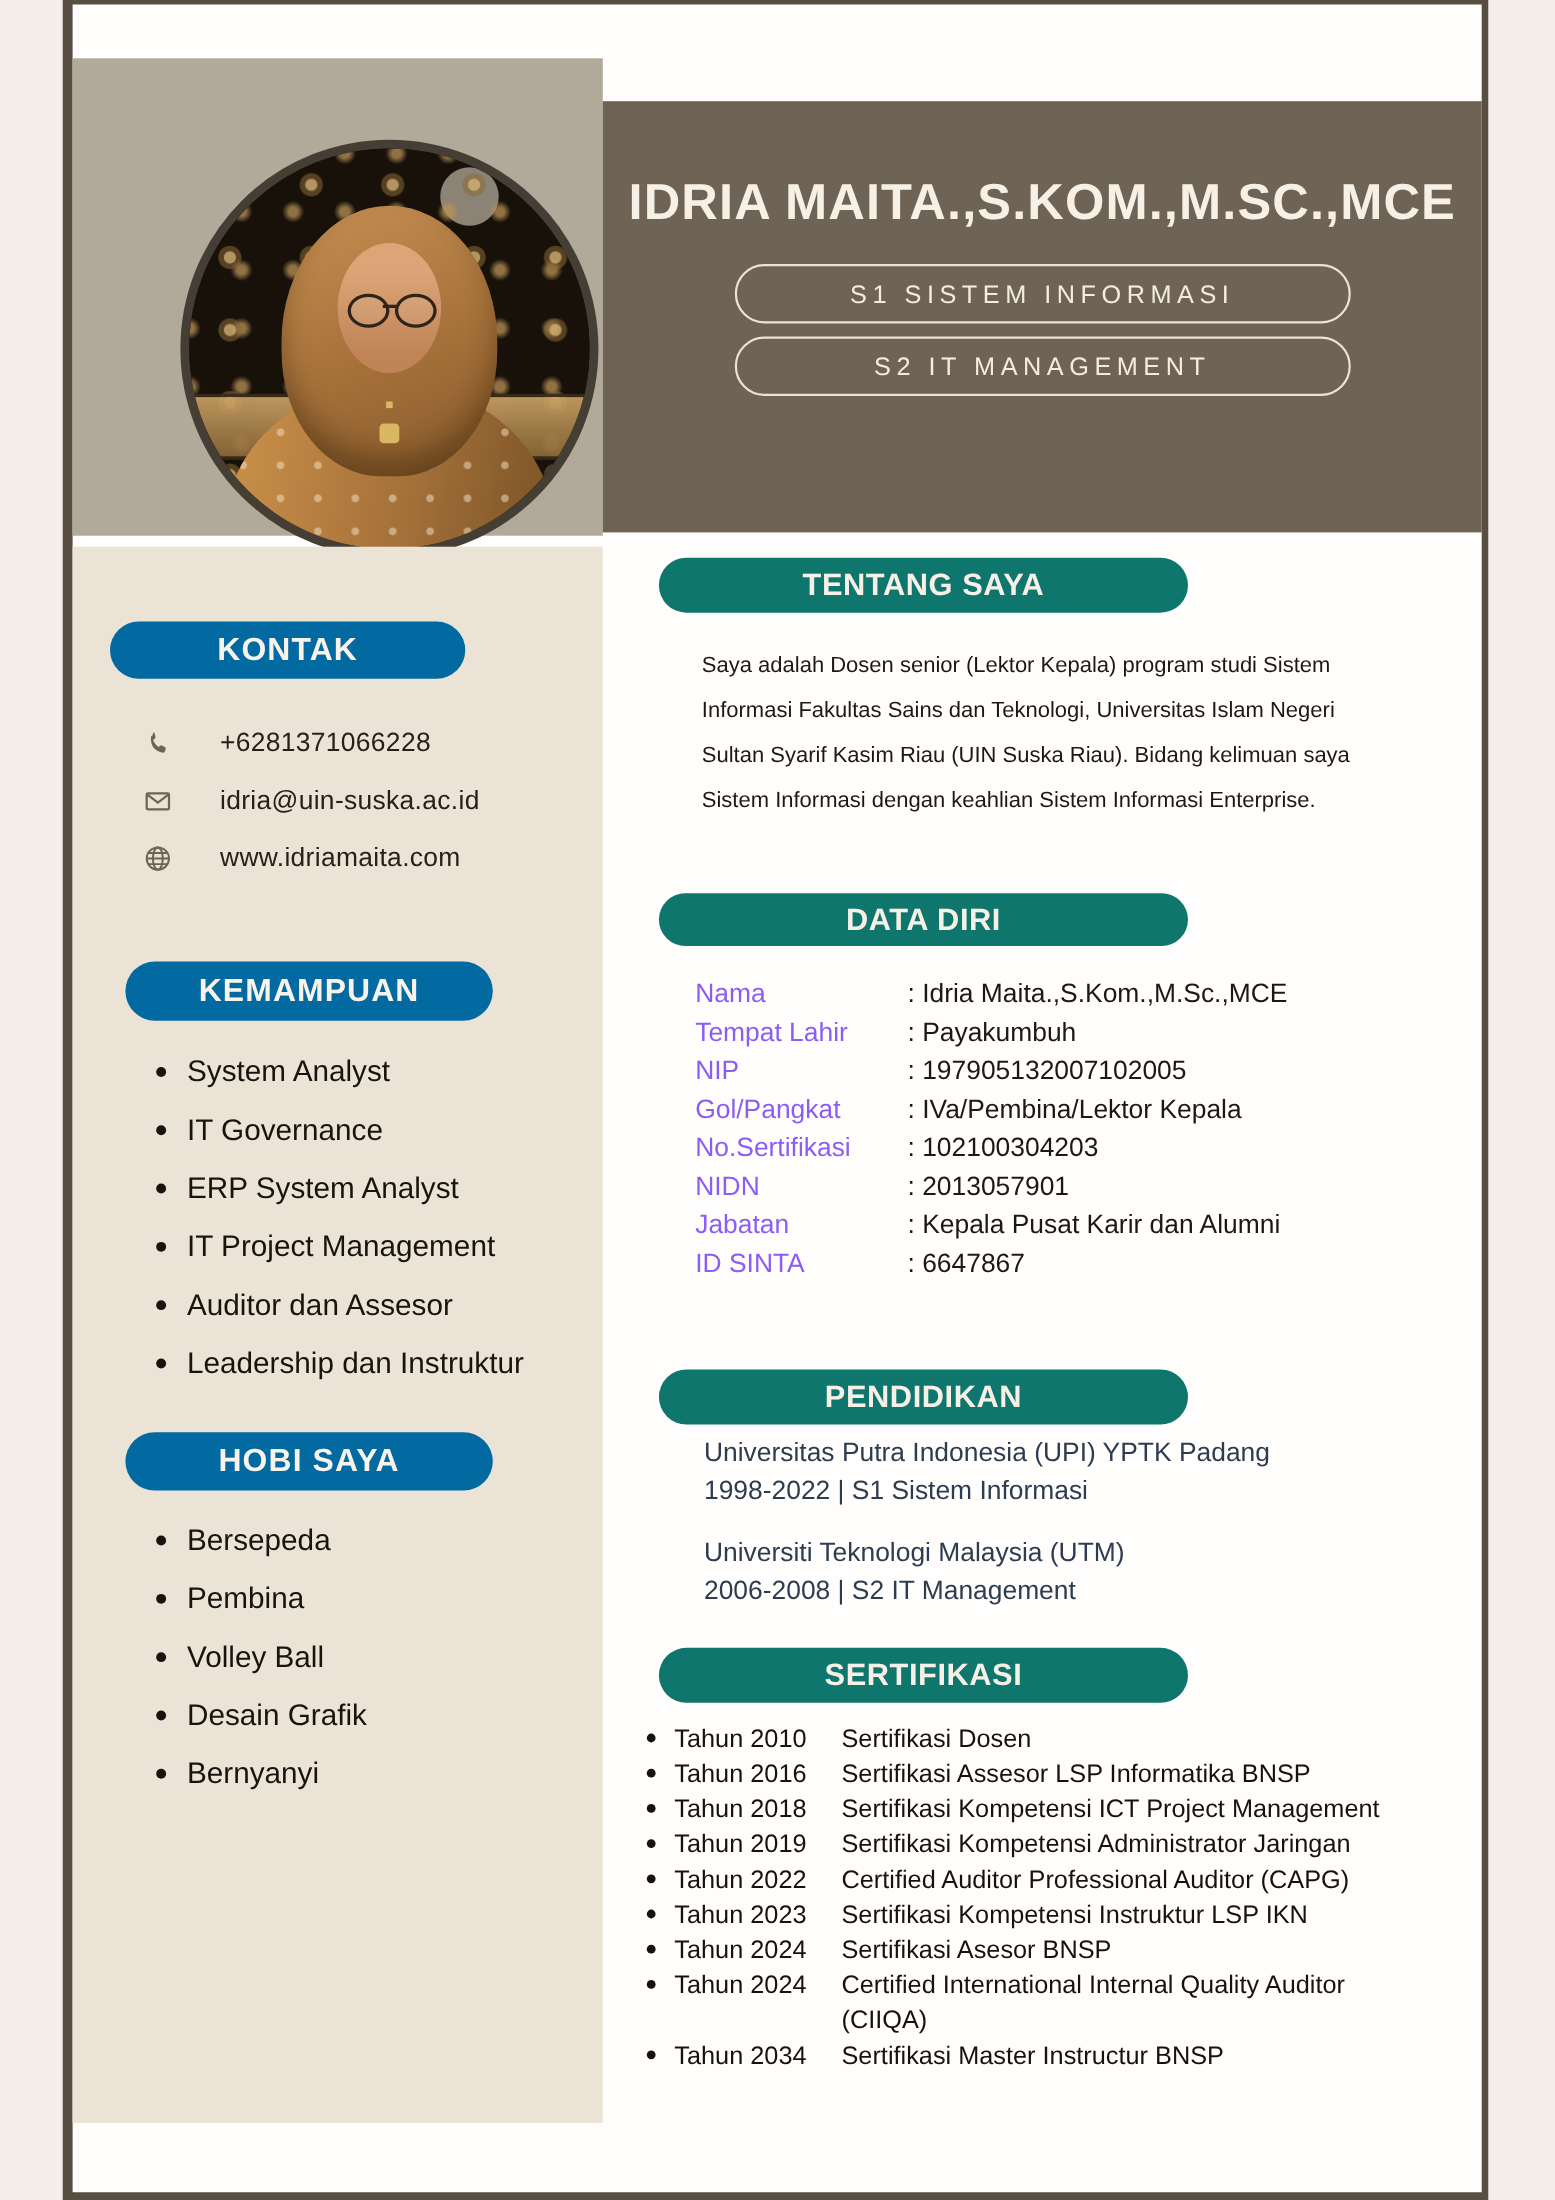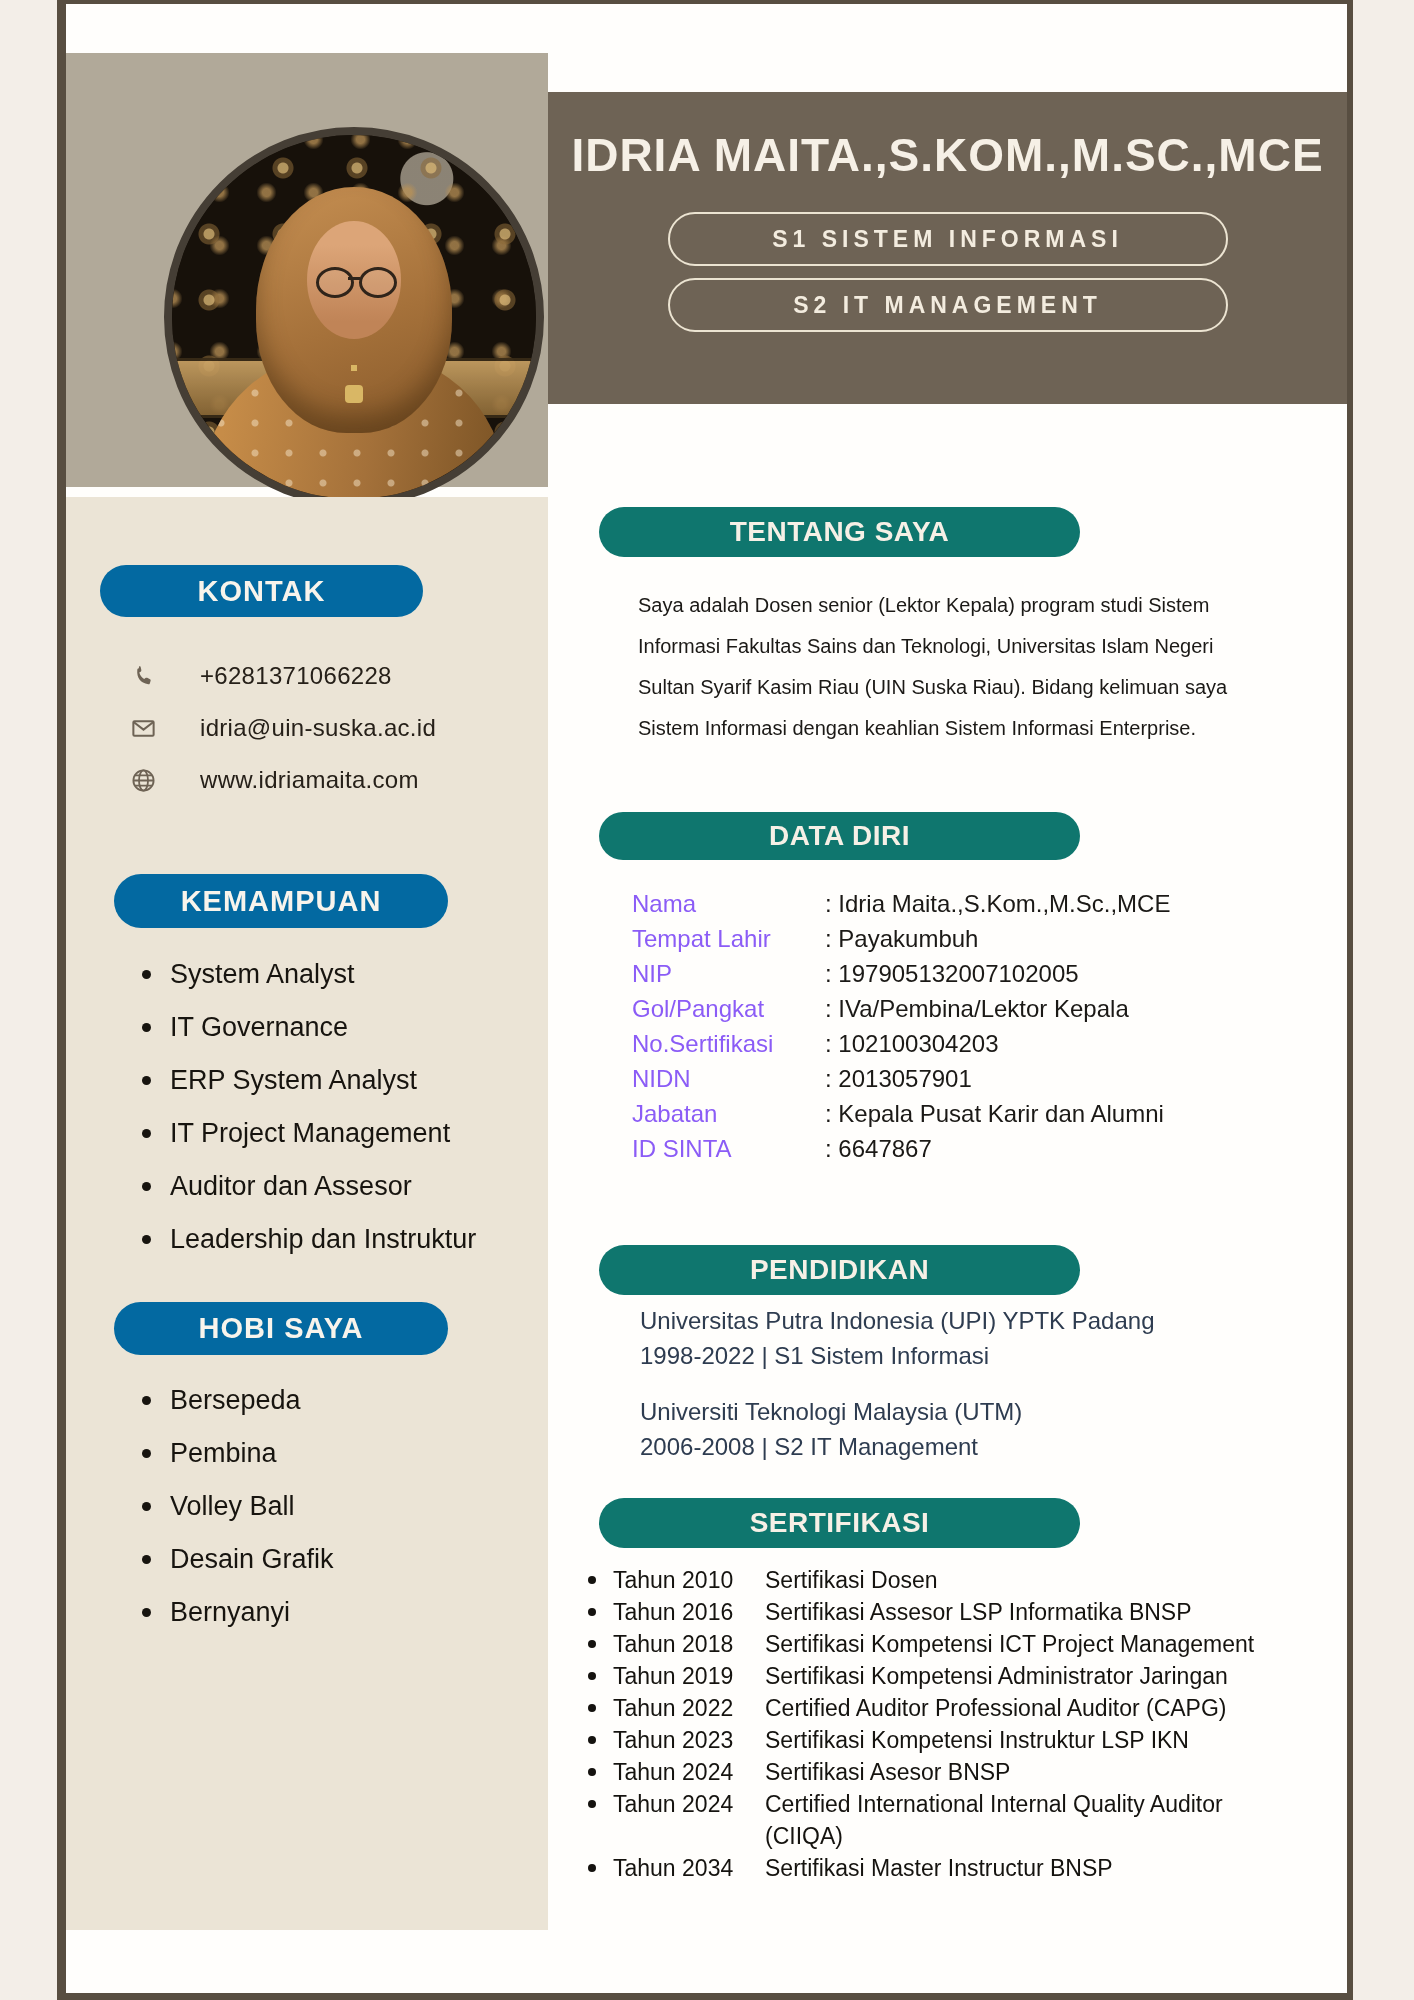--- a/index.html
+++ b/index.html
@@ -68,32 +68,32 @@
     content:"";position:absolute;inset:0;border-radius:inherit;
     background-image:radial-gradient(circle, rgba(244,228,200,.5) 0 3px, rgba(0,0,0,0) 4px);
     background-size:34px 30px;
   }
   .necklace{
     position:absolute;left:calc(50% - 9px);bottom:96px;width:18px;height:18px;border-radius:4px;
     background:#d9b765;box-shadow:0 -26px 0 -6px #d9b765;
   }
   
   .header-panel{
-    position:absolute;left:548px;top:92px;width:799px;height:312px;
-    background:#6e6355;color:#f6f0e6;box-sizing:border-box;padding-top:36px;
+    position:absolute;left:548px;top:92px;width:799px;height:392px;
+    background:#6e6355;color:#f6f0e6;box-sizing:border-box;padding-top:64px;
   }
   .person-name{
     text-align:center;font-size:46px;font-weight:bold;letter-spacing:1px;
     white-space:nowrap;color:#f6f0e6;
   }
   .hdr-badges{width:560px;margin:30px auto 0;}
   .hpill{
     height:54px;border:2px solid #ece4d2;border-radius:29px;margin-bottom:12px;
     display:flex;align-items:center;justify-content:center;box-sizing:border-box;
-    font-size:23px;font-weight:bold;letter-spacing:5px;color:#f3ecdf;
+    font-size:23px;font-weight:normal;letter-spacing:5px;color:#f3ecdf;
   }
   
   .cream-panel{position:absolute;left:66px;top:497px;width:482px;height:1433px;background:#ebe4d6;}
   .spill{
     position:absolute;background:#0369a1;border-radius:29px;color:#f8f4ec;
     display:flex;align-items:center;justify-content:center;
     font-size:29px;font-weight:bold;letter-spacing:1px;
   }
   .contact-list{position:absolute;left:130px;top:650px;width:360px;}
   .contact-row{display:flex;align-items:center;height:52px;gap:24px;}

